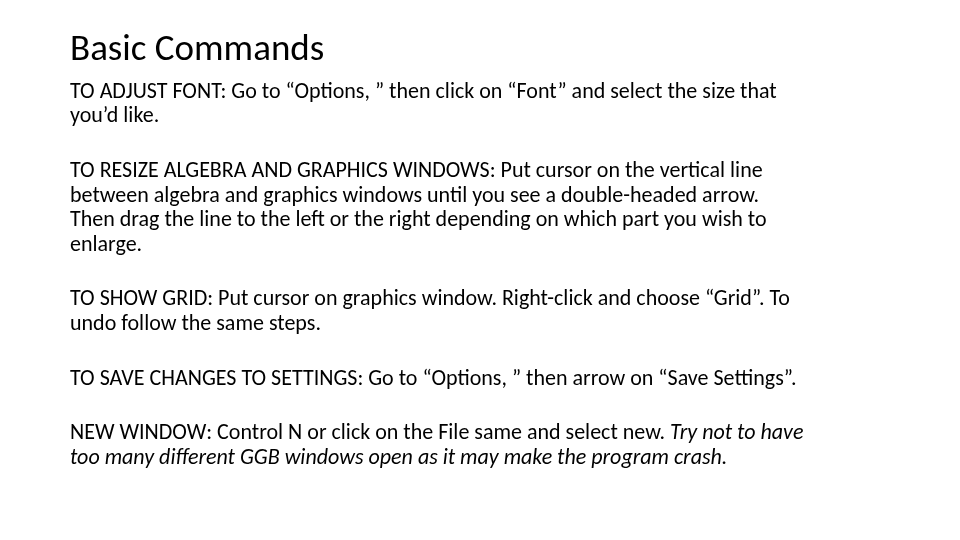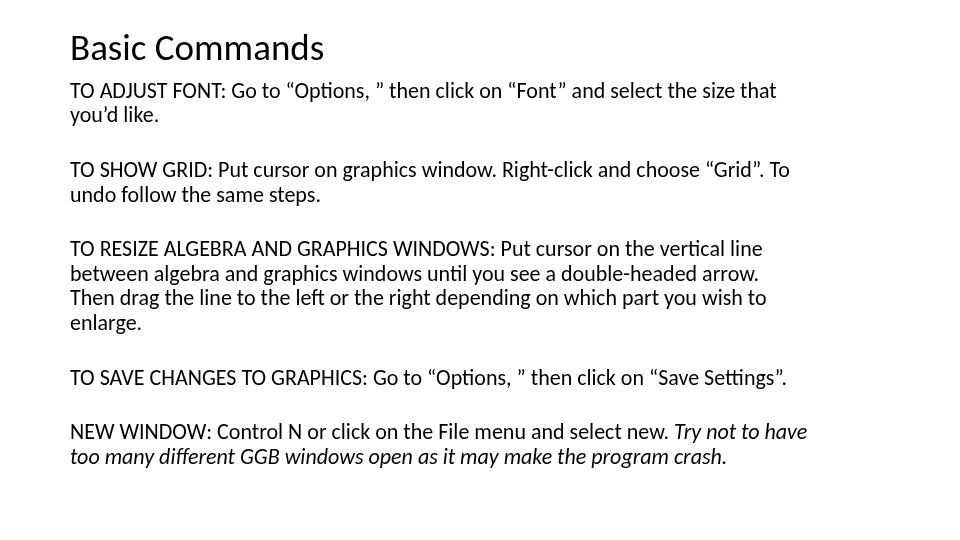--- a/index.html
+++ b/index.html
@@ -37,23 +37,23 @@
   }
 </style>
 </head>
 <body>
 
 <div class="slide">
   <h1 class="title">Basic Commands</h1>
 
   <p class="para">TO ADJUST FONT: Go to “Options, ” then click on “Font” and select the size that you’d like.</p>
 
+  <p class="para">TO RESIZE ALGEBRA AND GRAPHICS WINDOWS: Put cursor on the vertical line between algebra and graphics windows until you see a double-headed arrow. Then drag the line to the left or the right depending on which part you wish to enlarge.</p>
+
   <p class="para">TO SHOW GRID: Put cursor on graphics window. Right-click and choose “Grid”. To undo follow the same steps.</p>
 
-  <p class="para">TO RESIZE ALGEBRA AND GRAPHICS WINDOWS: Put cursor on the vertical line between algebra and graphics windows until you see a double-headed arrow. Then drag the line to the left or the right depending on which part you wish to enlarge.</p>
 
-
-  <p class="para">TO SAVE CHANGES TO GRAPHICS: Go to “Options, ” then click on “Save Settings”.</p>
+  <p class="para">TO SAVE CHANGES TO SETTINGS: Go to “Options, ” then arrow on “Save Settings”.</p>
 
   <p class="para last">
-    <span>NEW WINDOW: Control N or click on the File menu and select new. </span><span class="ital">Try not to have too many different GGB windows open as it may make the program crash.</span>
+    <span>NEW WINDOW: Control N or click on the File same and select new. </span><span class="ital">Try not to have too many different GGB windows open as it may make the program crash.</span>
   </p>
 </div>
 
 </body></html>

